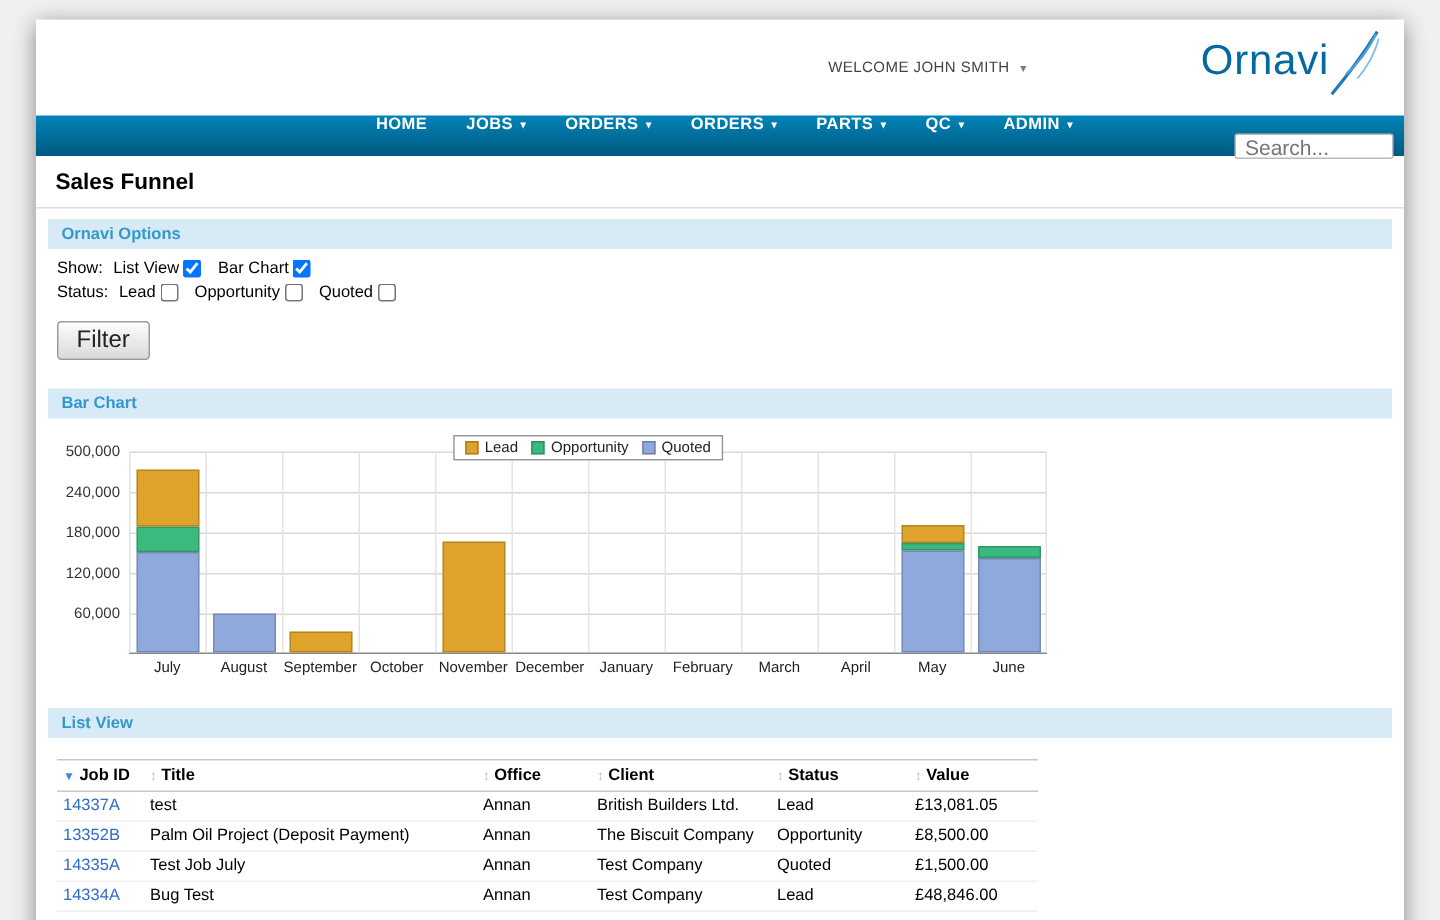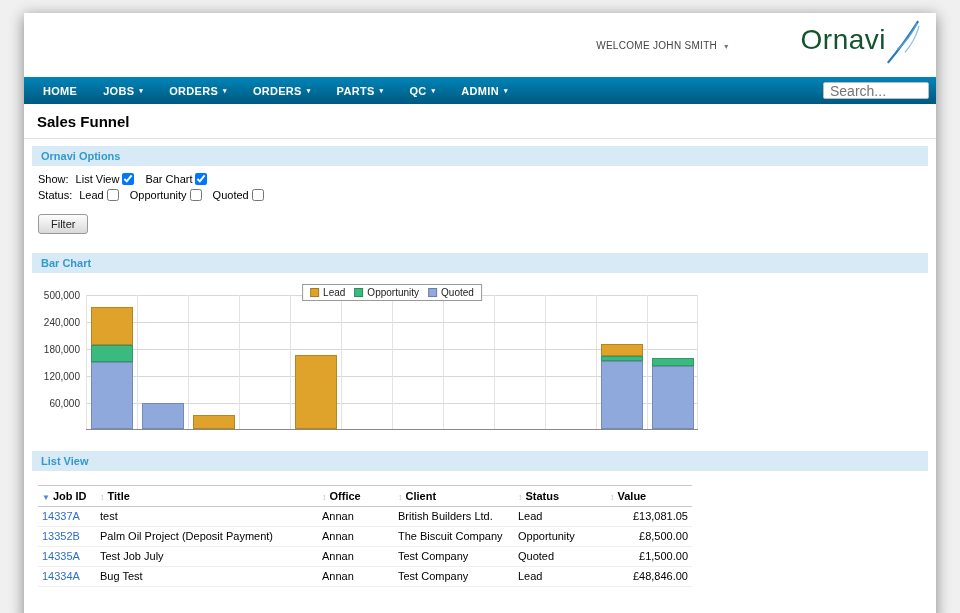--- a/index.html
+++ b/index.html
@@ -2,45 +2,45 @@
 <html><head>
 <meta charset="utf-8">
 <style>
   * { box-sizing: border-box; }
   html, body { margin: 0; padding: 0; }
   body { background: #f0f0f0; font-family: "Liberation Sans", sans-serif; }
   .page { width: 912px; margin: 13px auto; background: #fff; box-shadow: 0 3px 14px rgba(0,0,0,.45); padding-bottom: 34px; }
 
   
   .hdr { display: flex; justify-content: flex-end; align-items: center; height: 64px; padding-right: 14px; }
-  .welcome { font-size: 10px; color: #444; margin-right: 72px; letter-spacing: .3px; cursor: pointer; }
+  .welcome { font-size: 10px; color: #444; margin-right: 116px; letter-spacing: .3px; cursor: pointer; }
   .welcome .caret { font-size: 8px; color: #777; margin-left: 4px; }
   .logo { display: flex; align-items: flex-start; cursor: pointer; }
-  .logo-text { color: #14532d; font-size: 28px; line-height: 1.1; letter-spacing: .5px; }
+  .logo-text { color: #0369a1; font-size: 28px; line-height: 1.1; letter-spacing: .5px; }
   .logo svg { margin-left: -2px; margin-top: -6px; }
 
   
-  .nav { display: flex; align-items: center; background: linear-gradient(#0084B8, #00597F); height: 27px; padding-left: 6px; }
+  .nav { display: flex; align-items: center; background: linear-gradient(#0084B8, #00597F); height: 27px; padding-left: 6px; flex-direction: column; }
   .nav-items { display: flex; height: 100%; }
   .nav-item { color: #fff; font-size: 11px; font-weight: bold; padding: 0 13px; letter-spacing: .3px; cursor: pointer; display: flex; align-items: center; white-space: nowrap; }
   .nav-caret { font-size: 7px; margin-left: 5px; }
   .nav-search { margin-left: auto; margin-right: 7px; }
   .nav-search input { width: 106px; height: 17px; font-size: 14px; padding: 1px 6px; border: 1px solid #bbb; border-radius: 2px; font-family: inherit; color: #333; }
 
   .page-title { font-size: 15px; font-weight: bold; padding: 9px 13px 8px; border-bottom: 1px solid #E0E0E0; color: #000; }
 
   .secbar { background: #D9EAF7; color: #3399CC; font-size: 11px; font-weight: bold; padding: 4px 9px; margin: 7px 8px 0; }
 
   
   .filter-box { padding: 7px 14px 0; }
   .filter-row { font-size: 11px; margin-bottom: 4px; display: flex; align-items: center; color: #000; }
   .group-label { margin-right: 5px; }
   .opt-label { margin-left: 2px; }
   input.opt-check { width: 12px; height: 12px; margin: 0 9px 0 3px; }
-  .filter-btn { margin: 9px 0 12px 14px; font-size: 11px; padding: 3px 12px; border: 1px solid #999; border-radius: 3px; background: linear-gradient(#FDFDFD, #D9D9D9); cursor: pointer; font-family: inherit; color: #222; }
+  .filter-btn { margin: 9px 0 12px 14px; font-size: 16px; padding: 3px 12px; border: 1px solid #999; border-radius: 3px; background: linear-gradient(#FDFDFD, #D9D9D9); cursor: pointer; font-family: inherit; color: #222; }
 
   
   .chart-wrap { position: relative; padding: 22px 0 14px; }
   .plot { position: relative; margin-left: 62px; width: 612px; height: 135px; border-bottom: 1px solid #888; }
   .hgrid { position: absolute; left: 0; width: 100%; height: 1px; background: #D8D8D8; }
   .vgrid { position: absolute; top: 0; width: 1px; height: 100%; background: #E3E3E3; }
   .ylab { position: absolute; left: -56px; width: 50px; text-align: right; font-size: 10px; color: #333; }
   .seg { position: absolute; border: 1px solid rgba(0,0,0,.18); }
   .legend { position: absolute; left: 50%; top: -11px; transform: translateX(-50%); display: flex; gap: 9px; align-items: center; background: #fff; border: 1px solid #999; padding: 2px 7px; font-size: 10px; color: #222; z-index: 2; }
   .legend-item { display: flex; align-items: center; white-space: nowrap; }
@@ -48,21 +48,21 @@
   .xlabels { margin-left: 62px; width: 612px; display: flex; }
   .xlabels span { width: 51px; text-align: center; font-size: 10px; color: #222; padding-top: 4px; }
 
   
   .list-table { margin: 14px 14px 0; border-collapse: collapse; font-size: 11px; }
   .list-table th { text-align: left; font-weight: bold; padding: 4px 4px; border-top: 1px solid #C8C8C8; border-bottom: 1px solid #C8C8C8; color: #000; white-space: nowrap; margin-left: 44px; }
   .list-table td { padding: 3px 4px 4px; border-bottom: 1px solid #EFEFEF; color: #000; }
   .sort-icon { font-size: 9px; color: #BFBFBF; margin-right: 3px; }
   .sort-icon.active { color: #4A86D8; font-size: 8px; }
   .joblink { color: #2E6DC8; cursor: pointer; }
-  .col-right { text-align: right; }
+  .col-right { text-align: left; }
   .w0 { width: 58px; } .w1 { width: 222px; } .w2 { width: 76px; } .w3 { width: 120px; } .w4 { width: 92px; } .w5 { width: 86px; }
 </style>
 </head>
 <body>
 
 <div class="page">
 
   <div class="hdr">
     <div class="welcome">
       <span>WELCOME JOHN SMITH</span>
@@ -181,20 +181,34 @@
         <div class="seg" style="left: 4.5px; bottom: 84.15px; height: 38.25px; width: 42px; background: rgb(223, 163, 43);"></div>
         <div class="seg" style="left: 55.5px; bottom: 0px; height: 26.1px; width: 42px; background: rgb(143, 169, 220);"></div>
         <div class="seg" style="left: 106.5px; bottom: 0px; height: 14.4px; width: 42px; background: rgb(223, 163, 43);"></div>
         <div class="seg" style="left: 208.5px; bottom: 0px; height: 74.25px; width: 42px; background: rgb(223, 163, 43);"></div>
         <div class="seg" style="left: 514.5px; bottom: 0px; height: 68.4px; width: 42px; background: rgb(143, 169, 220);"></div>
         <div class="seg" style="left: 514.5px; bottom: 68.4px; height: 4.5px; width: 42px; background: rgb(59, 186, 128);"></div>
         <div class="seg" style="left: 514.5px; bottom: 72.9px; height: 12.6px; width: 42px; background: rgb(223, 163, 43);"></div>
         <div class="seg" style="left: 565.5px; bottom: 0px; height: 63px; width: 42px; background: rgb(143, 169, 220);"></div>
         <div class="seg" style="left: 565.5px; bottom: 63px; height: 8.1px; width: 42px; background: rgb(59, 186, 128);"></div>
       </div>
+    <div id="xlabels" class="xlabels">
+        <span>July</span>
+        <span>August</span>
+        <span>September</span>
+        <span>October</span>
+        <span>November</span>
+        <span>December</span>
+        <span>January</span>
+        <span>February</span>
+        <span>March</span>
+        <span>April</span>
+        <span>May</span>
+        <span>June</span>
+      </div>
   </div>
 
   <div class="secbar">List View</div>
   <table class="list-table">
     <thead>
         <tr id="thead-row">
           <th class="w0"><span class="sort-icon active">▼</span><span>Job ID</span></th>
           <th class="w1"><span class="sort-icon">↕</span><span>Title</span></th>
           <th class="w2"><span class="sort-icon">↕</span><span>Office</span></th>
           <th class="w3"><span class="sort-icon">↕</span><span>Client</span></th>

